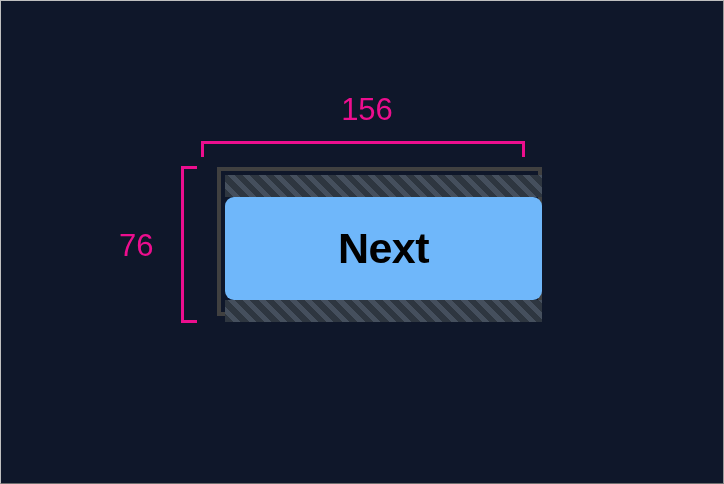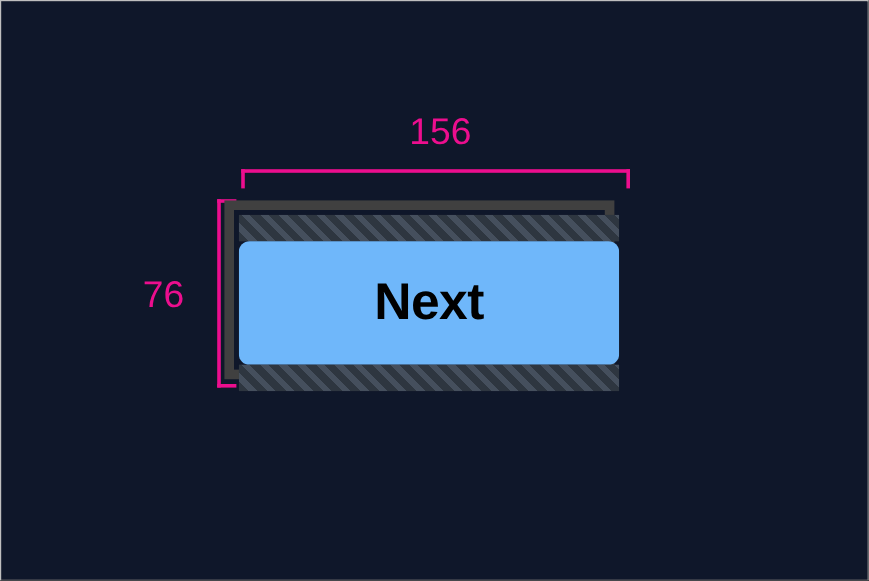--- a/index.html
+++ b/index.html
@@ -24,26 +24,26 @@
     box-sizing: border-box;
     border-top: 1px solid #bfbfbf;
     border-left: 1px solid #bfbfbf;
     border-right: 1px solid #9a9a9a;
     border-bottom: 1px solid #6f6f6f;
   }
 
   
   #measure-box {
     position: absolute;
-    left: 186px;
+    left: 216px;
     top: 166px;
     width: 325px;
     height: 149px;
     box-sizing: border-box;
-    border: 8px solid #404040;
+    border: 4px solid #404040;
     background: transparent;
   }
 
   
   .box-inner {
     position: absolute;
     left: 4px;
     top: 4px;
     width: 317px;
     height: 147px;

